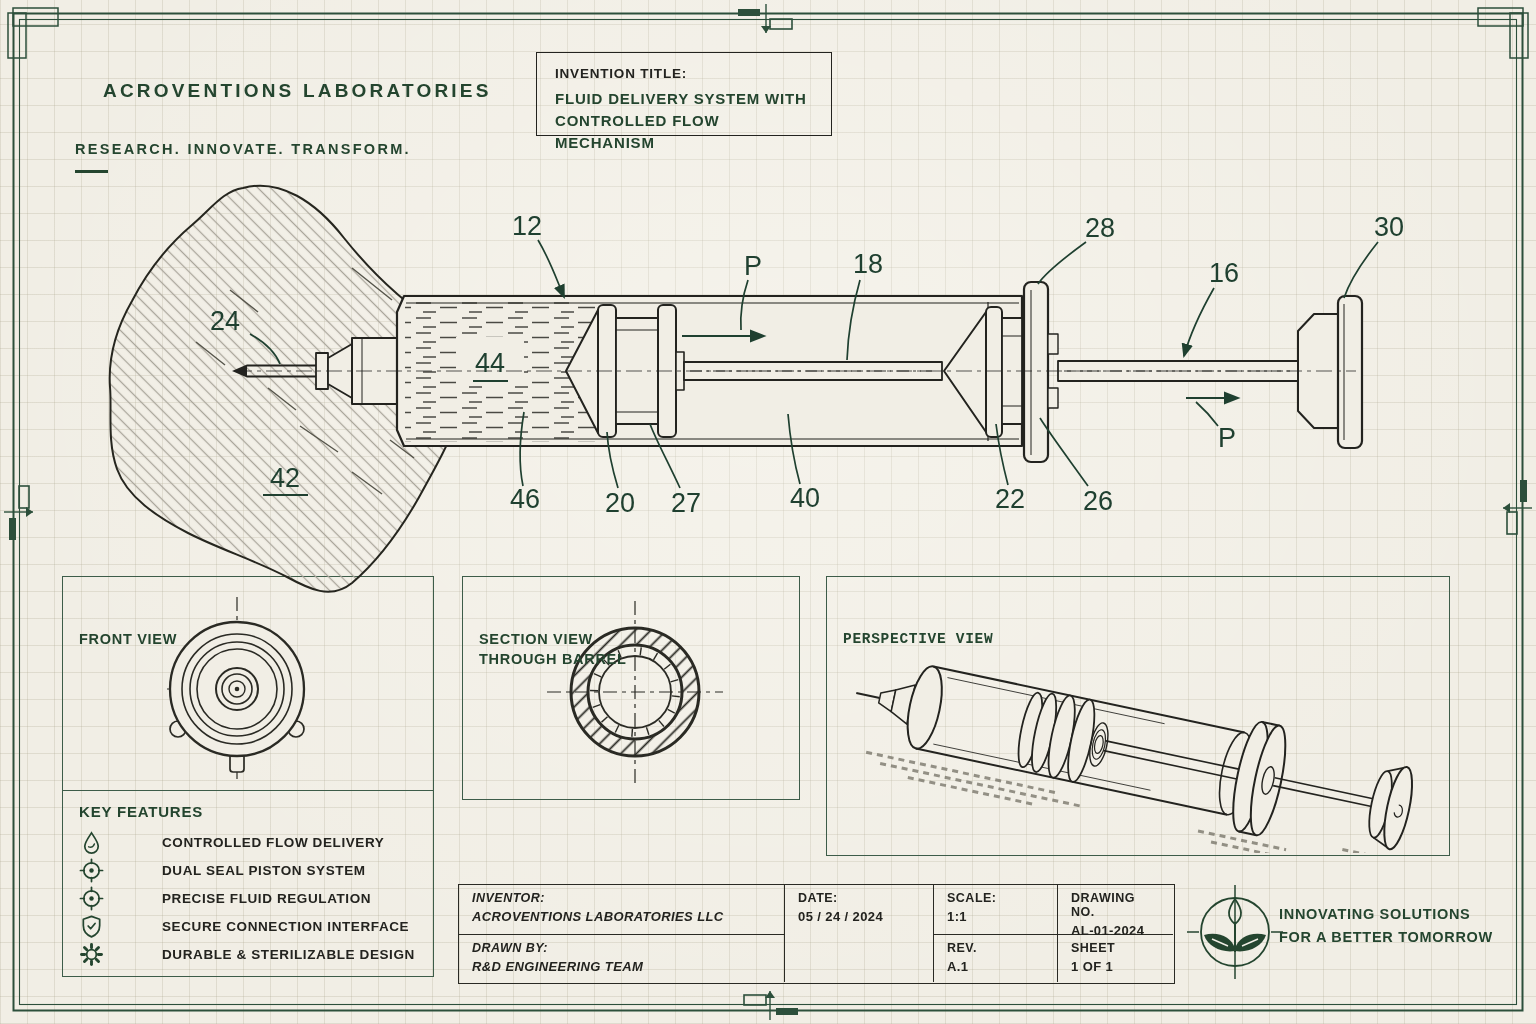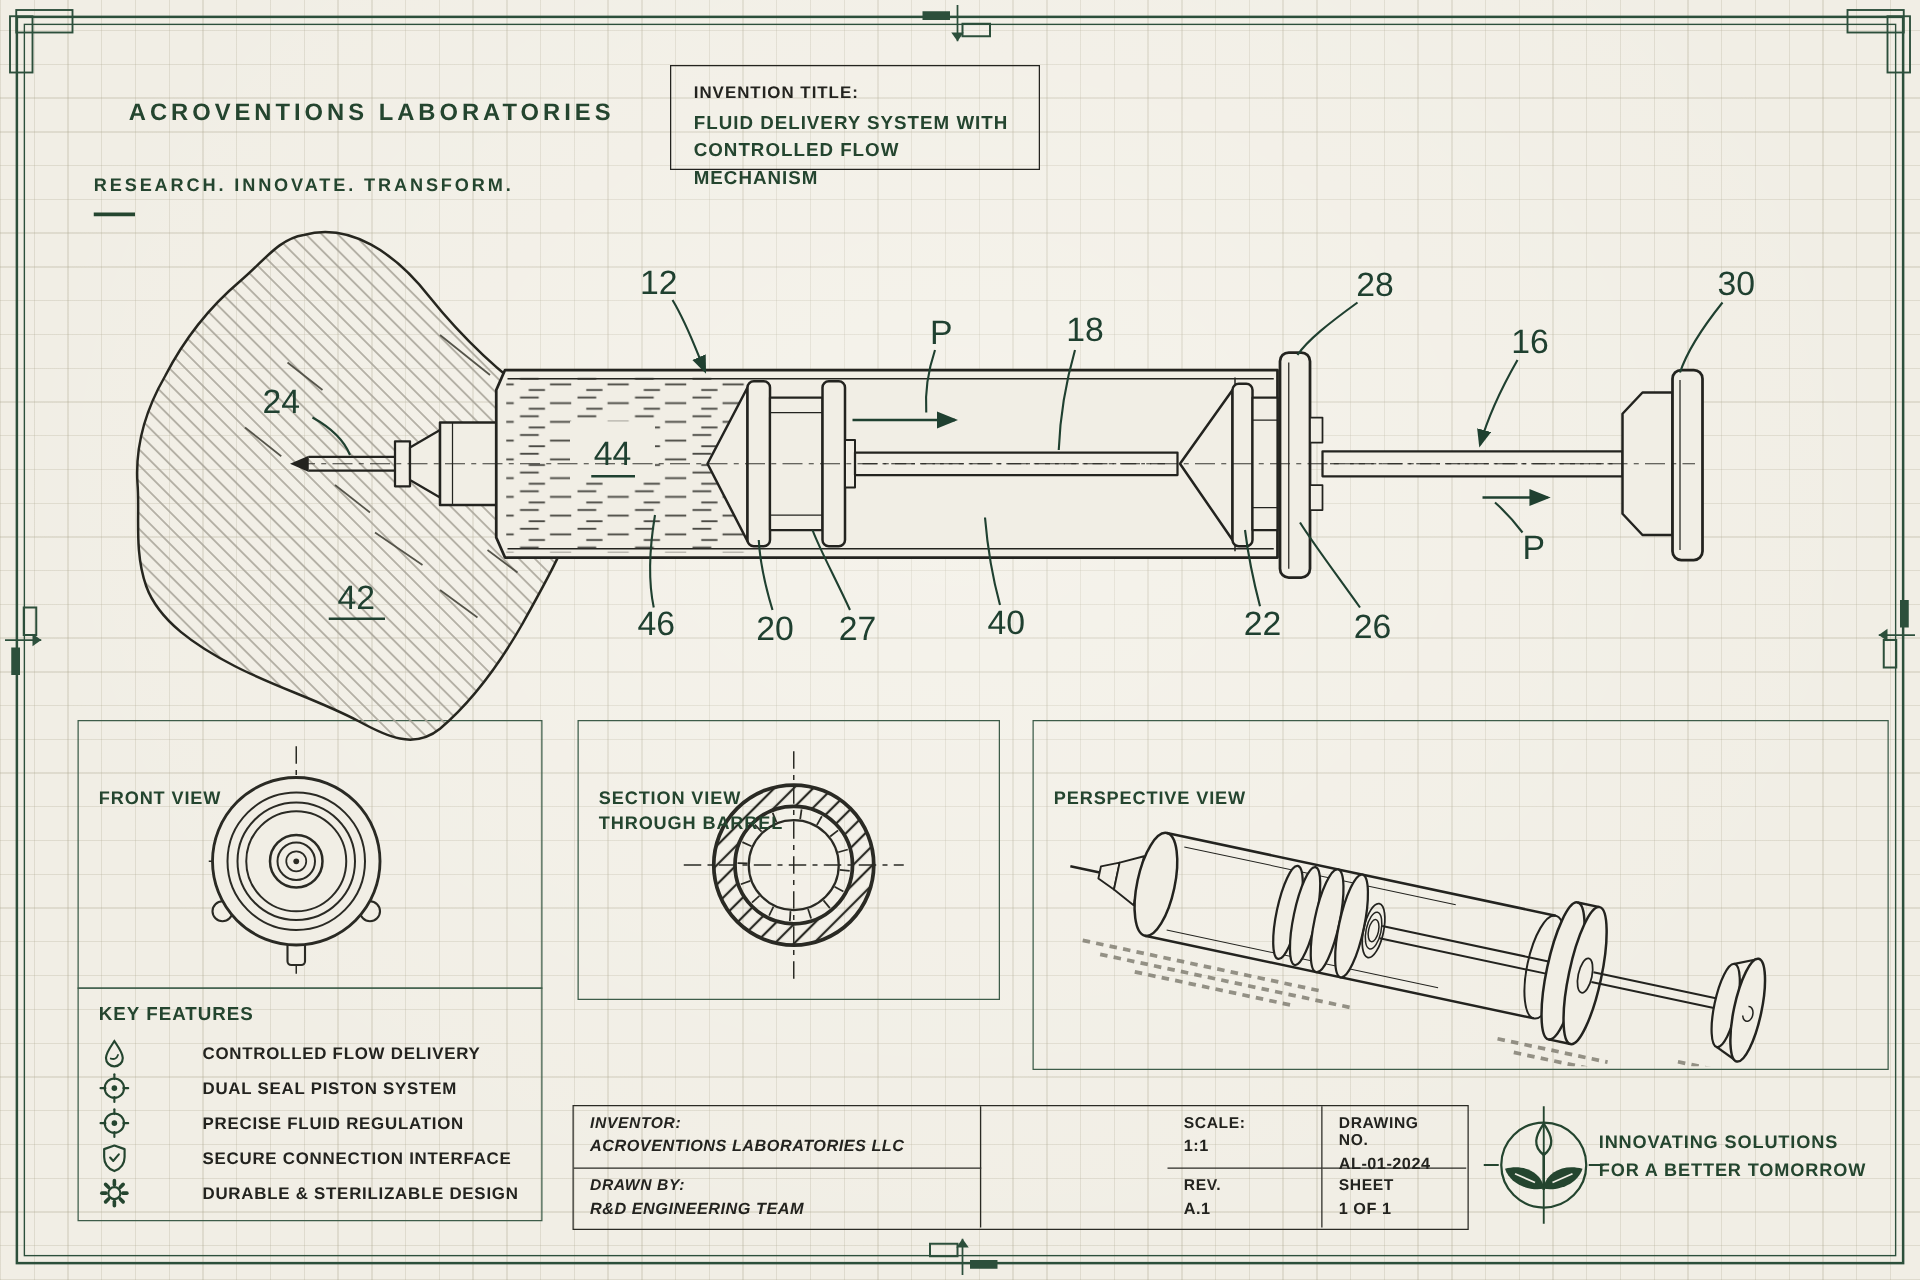--- a/index.html
+++ b/index.html
@@ -15,21 +15,21 @@
   .company{left:103px;top:80px;font-size:19px;font-weight:700;letter-spacing:3.2px;color:#24452f;z-index:2;}
   .tagline{left:75px;top:141px;font-size:14.5px;font-weight:700;letter-spacing:2.3px;color:#24452f;z-index:2;}
   .tagline-rule{left:75px;top:170px;width:33px;height:2.5px;background:#24452f;z-index:2;}
   .invention-box{left:536px;top:52px;width:296px;height:84px;border:1.6px solid #23231f;
     padding:13px 18px;box-sizing:border-box;z-index:2;}
   .invention-box .lbl{font-size:13.5px;font-weight:700;letter-spacing:.8px;color:#23231f;margin-bottom:7px;}
   .invention-box .ln{font-size:15px;font-weight:700;letter-spacing:.8px;color:#24452f;line-height:22px;}
   .view-box{border:1.6px solid #3d5c49;box-sizing:border-box;z-index:1;}
   .vb-front{left:62px;top:576px;width:372px;height:215px;}
   .vb-section{left:462px;top:576px;width:338px;height:224px;}
-  .vb-persp{left:826px;top:576px;width:685px;height:280px;}
+  .vb-persp{left:826px;top:576px;width:624px;height:280px;font-family:Liberation Mono, monospace;}
   .vb-title{position:absolute;left:16px;top:12px;font-size:14.5px;font-weight:700;letter-spacing:.7px;color:#24452f;line-height:20px;margin-top:40px;}
   .kf-box{left:62px;top:789.5px;width:372px;height:187px;border:1.6px solid #3d5c49;box-sizing:border-box;
     padding:12px 16px;z-index:1;}
   .kf-title{font-size:15px;font-weight:700;letter-spacing:.8px;color:#24452f;margin-bottom:9px;}
   .kf-row{display:flex;align-items:center;gap:14px;height:28px;}
   .kf-row .txt{font-size:13.5px;font-weight:700;letter-spacing:.6px;color:#23231f;margin-left:44px;}
   .kf-icon{width:25px;height:25px;flex:0 0 25px;}
   .title-block{left:458px;top:884px;width:717px;height:100px;border:1.7px solid #2a2a24;box-sizing:border-box;
     display:grid;grid-template-columns:326px 149px 124px 115px;grid-template-rows:50px 47px;z-index:2;}
   .tb-cell{padding:6px 13px;box-sizing:border-box;}
@@ -234,20 +234,24 @@
   </div>
 
   <div class="abs title-block">
     <div class="tb-cell c-inventor b-r b-b">
       <div class="tb-lbl">INVENTOR:</div>
       <div class="tb-val">ACROVENTIONS LABORATORIES LLC</div>
     </div>
     <div class="tb-cell c-drawnby b-r">
       <div class="tb-lbl">DRAWN BY:</div>
       <div class="tb-val">R&amp;D ENGINEERING TEAM</div>
+    </div>
+    <div class="tb-cell c-date b-r">
+      <div class="tb-lbl">DATE:</div>
+      <div class="tb-val">05 / 24 / 2024</div>
     </div>
     <div class="tb-cell c-scale b-r b-b">
       <div class="tb-lbl">SCALE:</div>
       <div class="tb-val">1:1</div>
     </div>
     <div class="tb-cell c-rev b-r">
       <div class="tb-lbl">REV.</div>
       <div class="tb-val">A.1</div>
     </div>
     <div class="tb-cell c-dno b-b">

